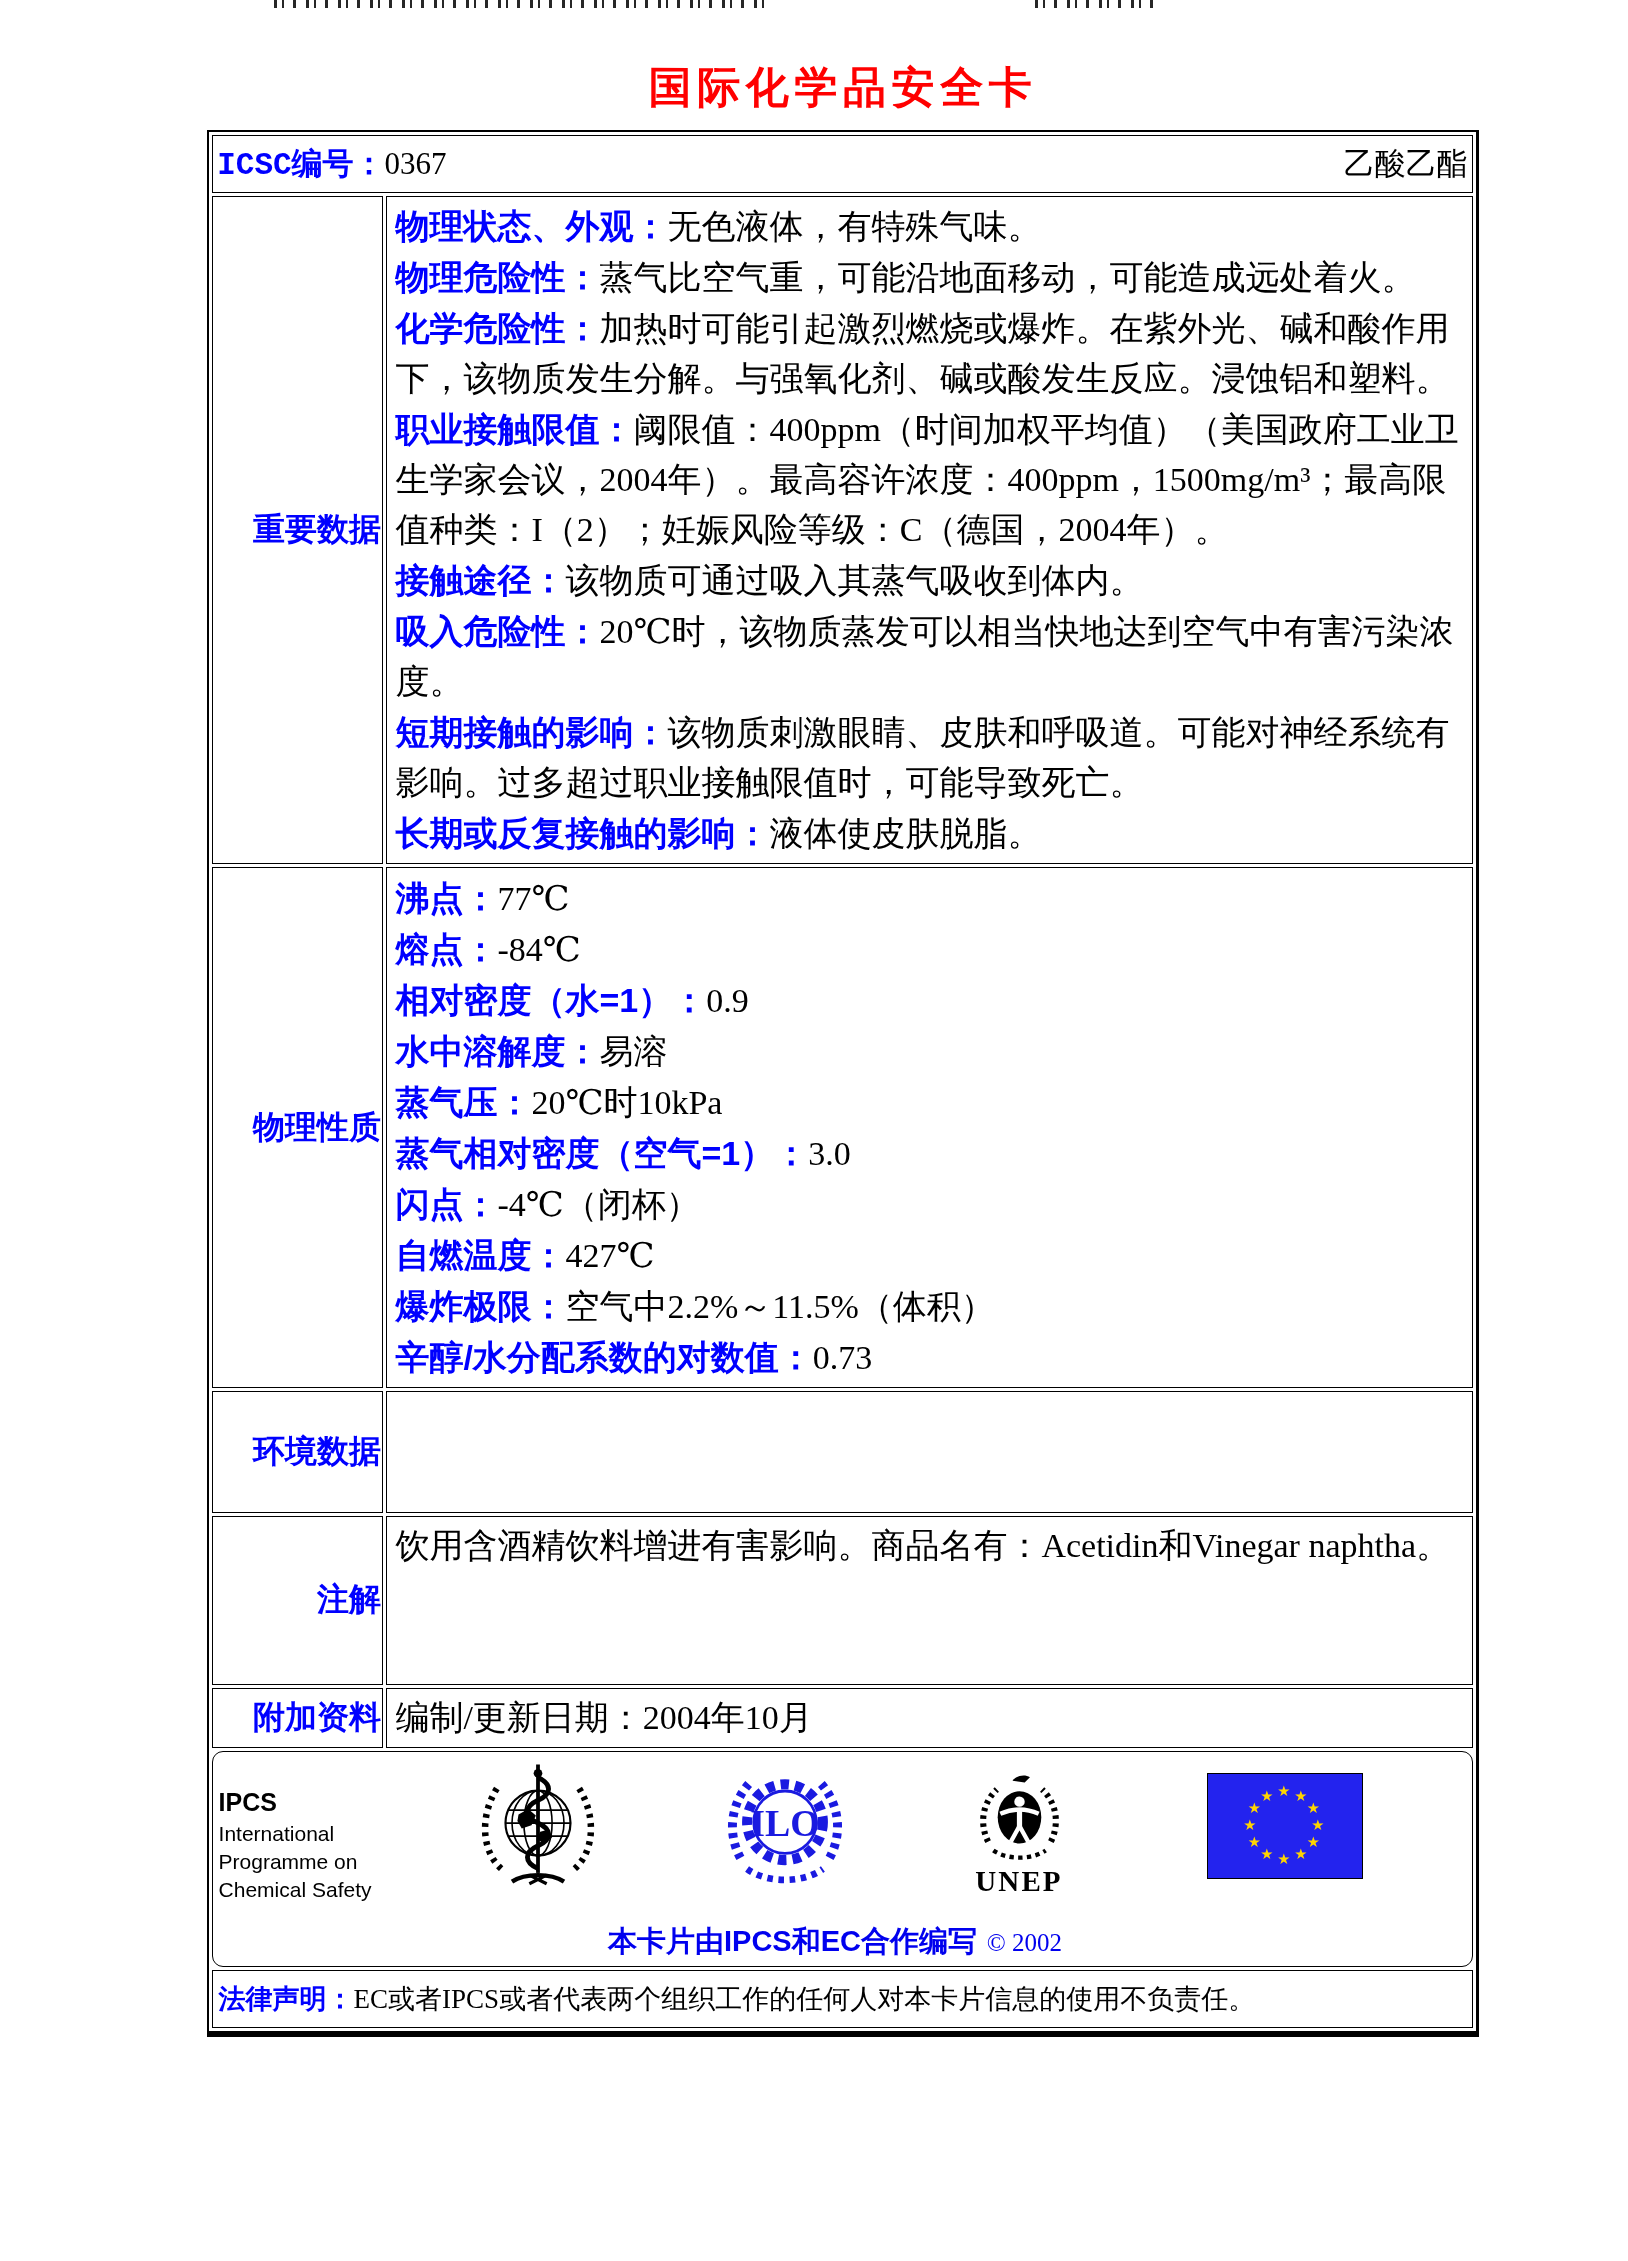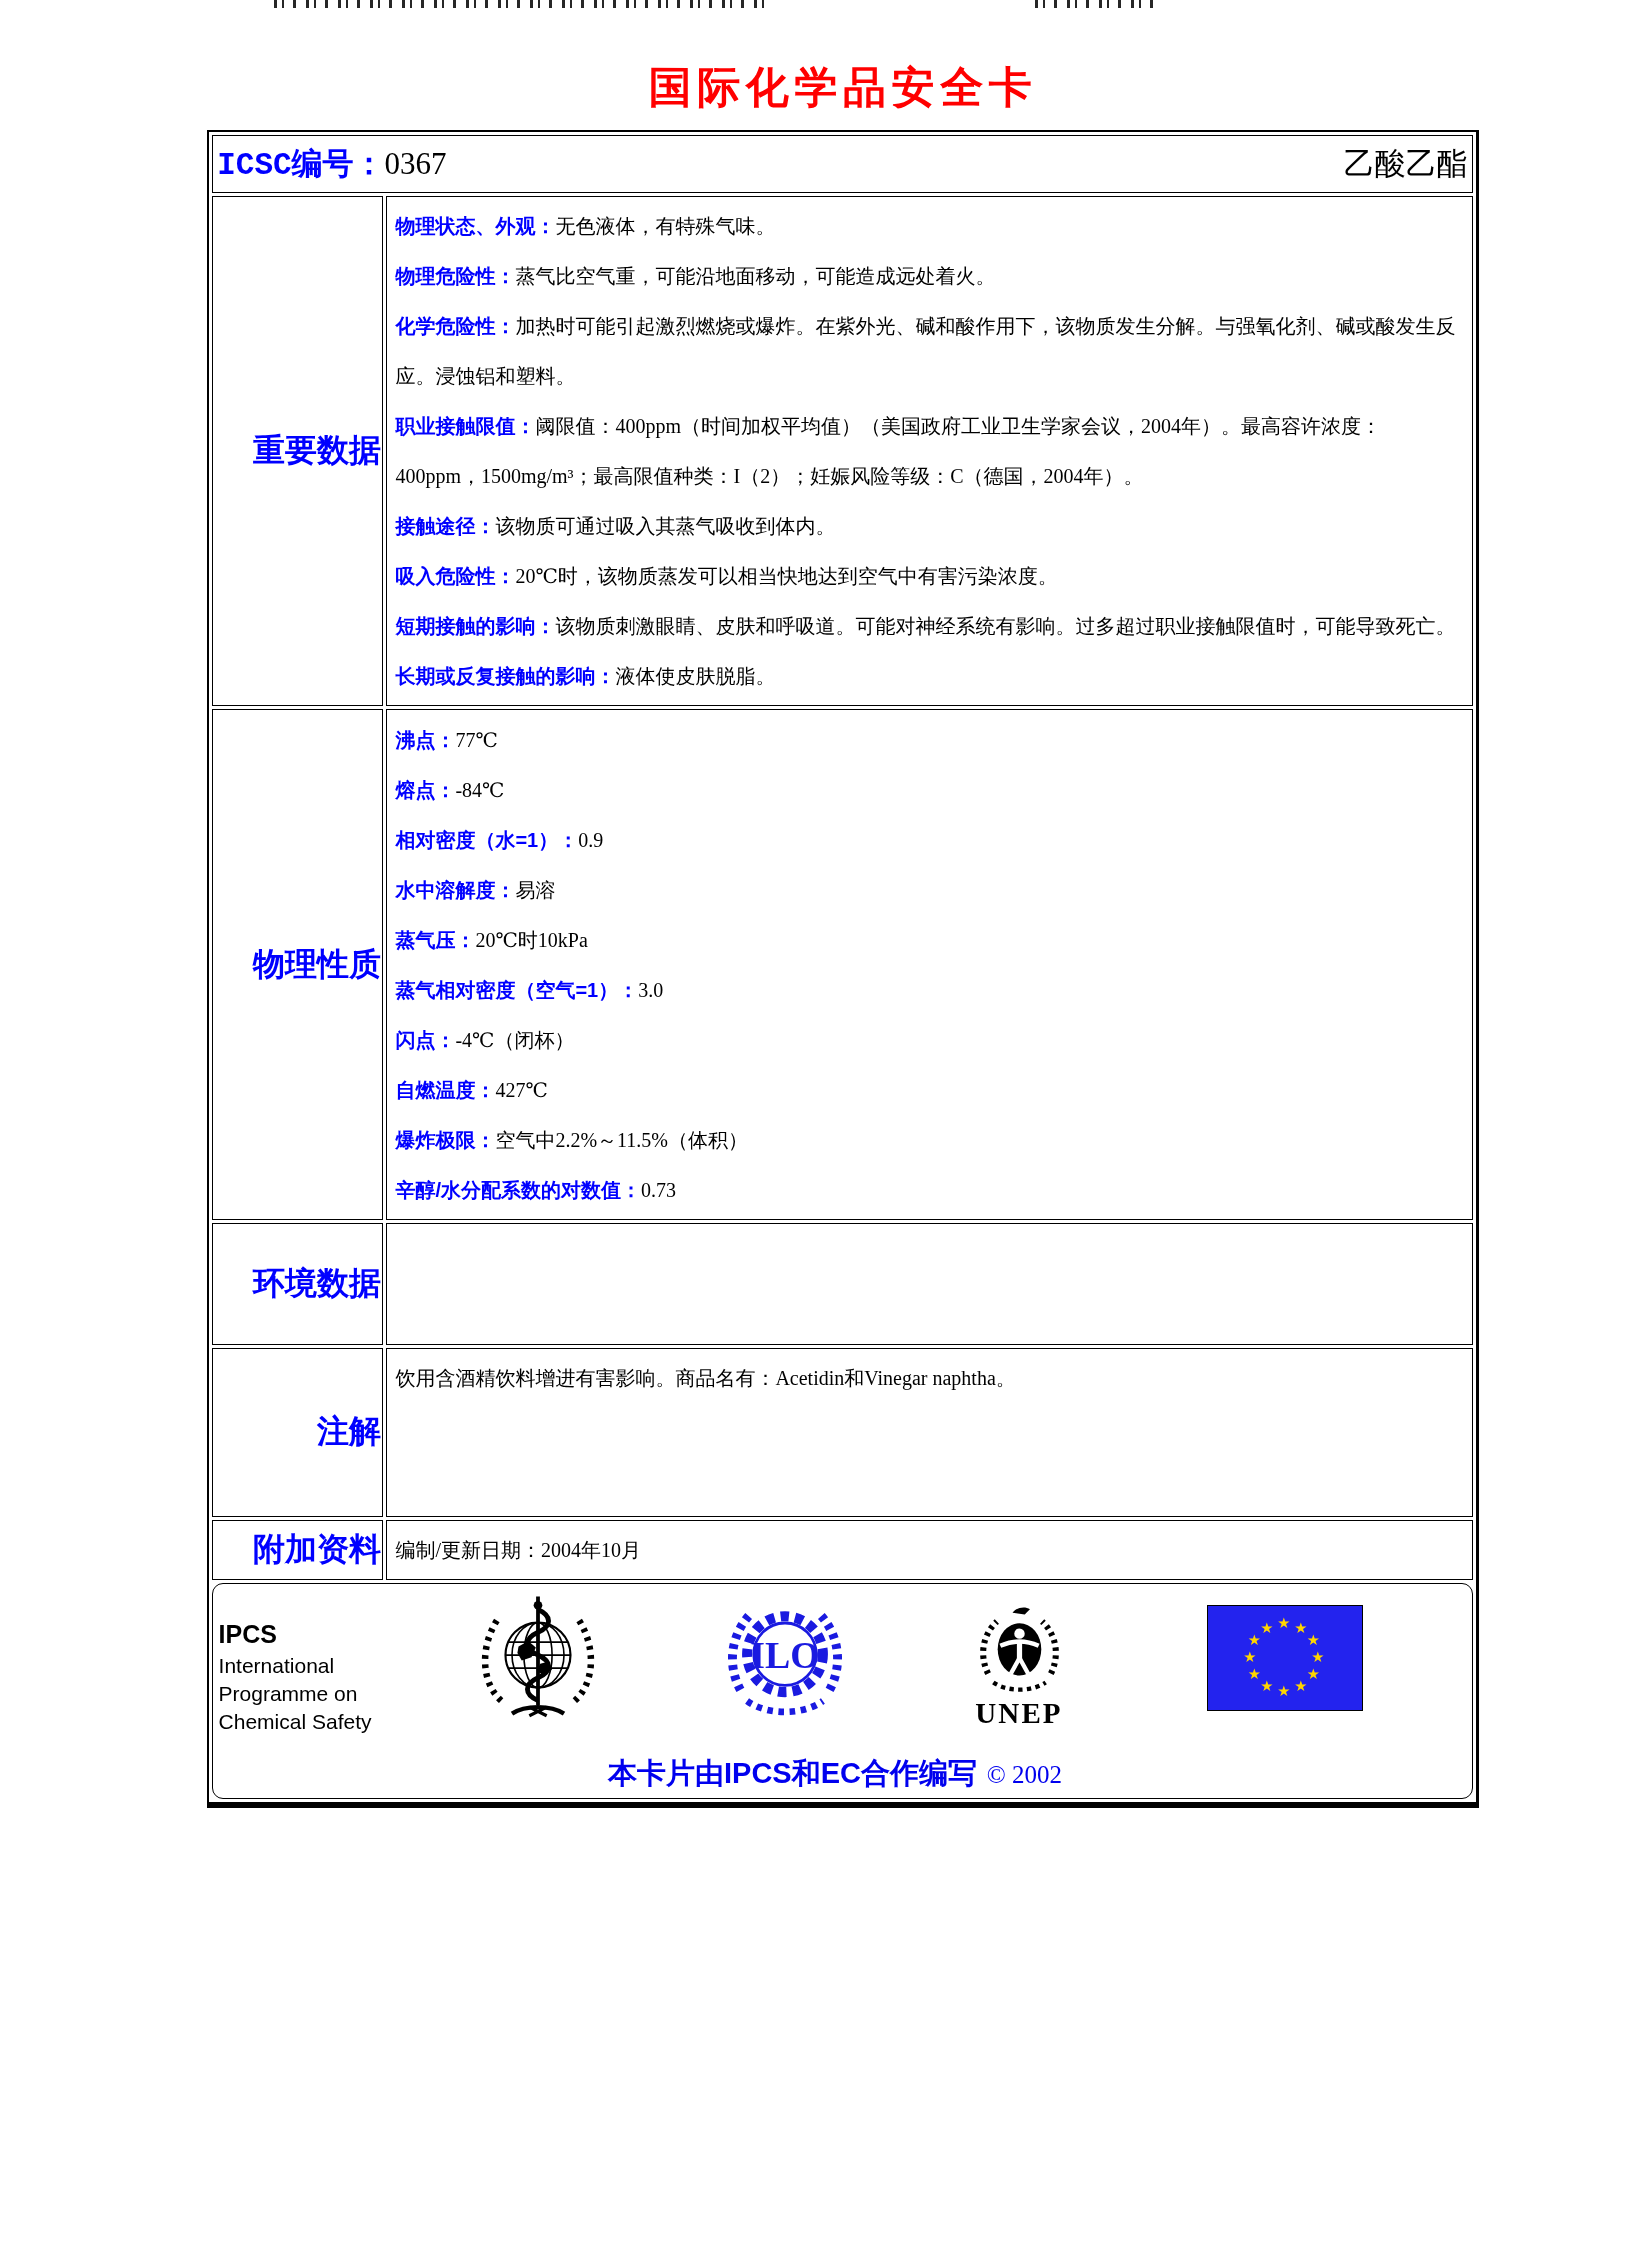--- a/index.html
+++ b/index.html
@@ -29,21 +29,21 @@
   .hdr-right{white-space:nowrap;}
 
   .blue-bold{color:#0000FF;font-weight:bold;
     font-family:Liberation Mono, monospace;}
 
   td.label-cell{width:171px;text-align:right;vertical-align:middle;
     color:#0000FF;font-weight:bold;font-size:32px;
     font-family:"Liberation Sans","DejaVu Sans",sans-serif;}
 
   td.content-cell{vertical-align:top;padding:4.2px 9.8px 4.2px 8.4px;
-    font-size:20px;line-height:50px;}
+    font-size:34px;line-height:50px;}
   .para{display:block;}
   .plabel{color:#0000FF;font-weight:bold;
     font-family:"Liberation Sans","DejaVu Sans",sans-serif;}
   .ptext{color:#000;}
 
   td.env-cell{height:112px;}
   td.notes-cell{height:158px;}
   td.addl-cell{height:41px;}
 
   td.logos-cell{height:196px;position:relative;padding:9px;border-radius:11px;}
@@ -241,15 +241,20 @@
         <span class="eu-star"></span>
         <span class="eu-star"></span>
       </div>
 
       <div class="footer-caption">
         <span class="caption-main">本卡片由IPCS和EC合作编写</span><span class="caption-copy">© 2002</span>
       </div>
     </td>
   </tr>
 
+  <tr>
+    <td class="legal-cell" colspan="2">
+      <span class="legal-label">法律声明：</span><span>EC或者IPCS或者代表两个组织工作的任何人对本卡片信息的使用不负责任。</span>
+    </td>
+  </tr>
 </tbody>
   </table>
 
 
 </body></html>

